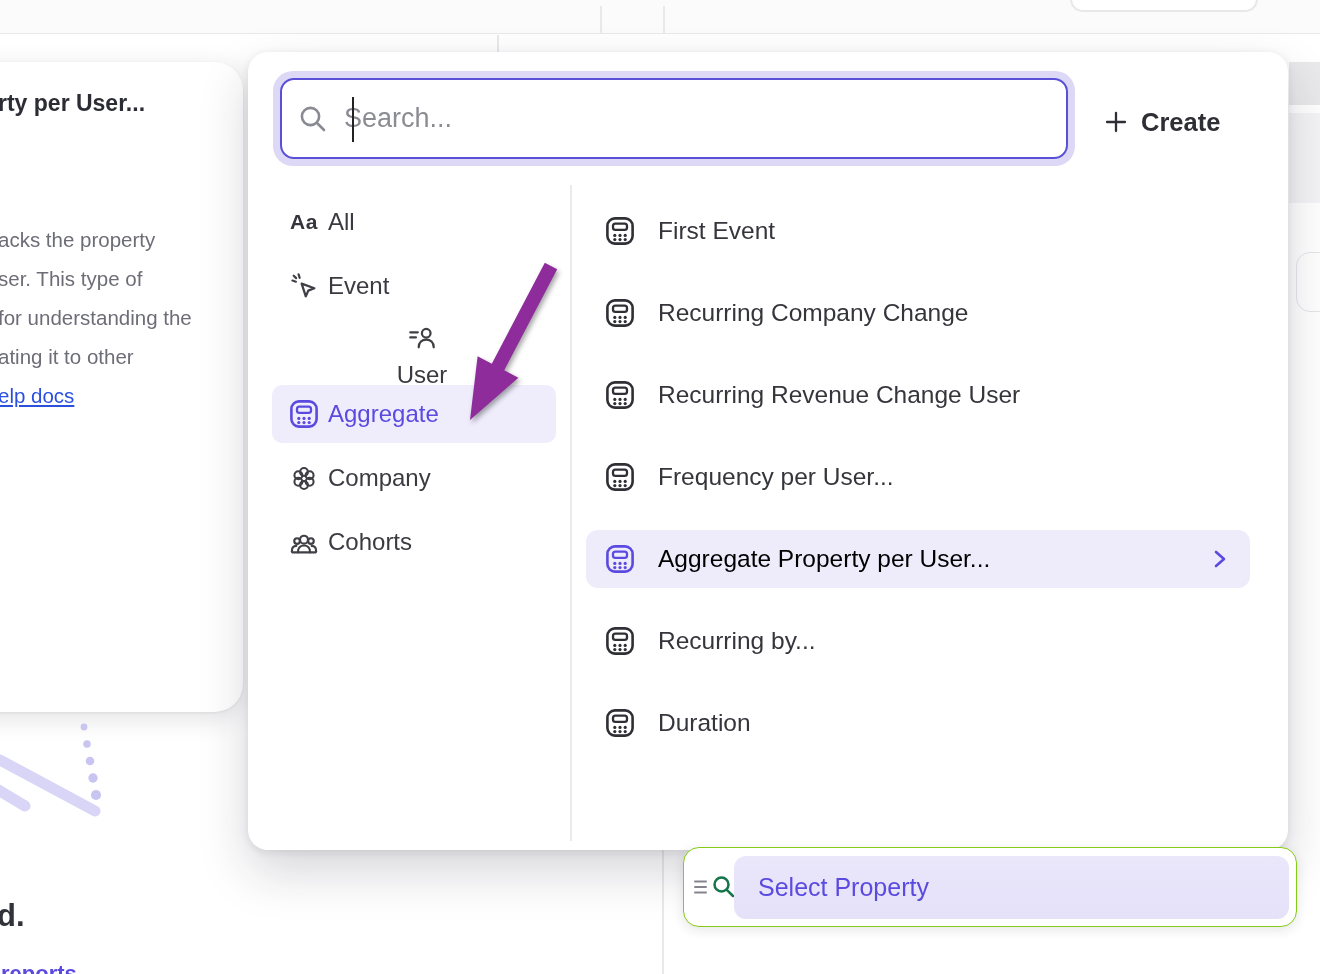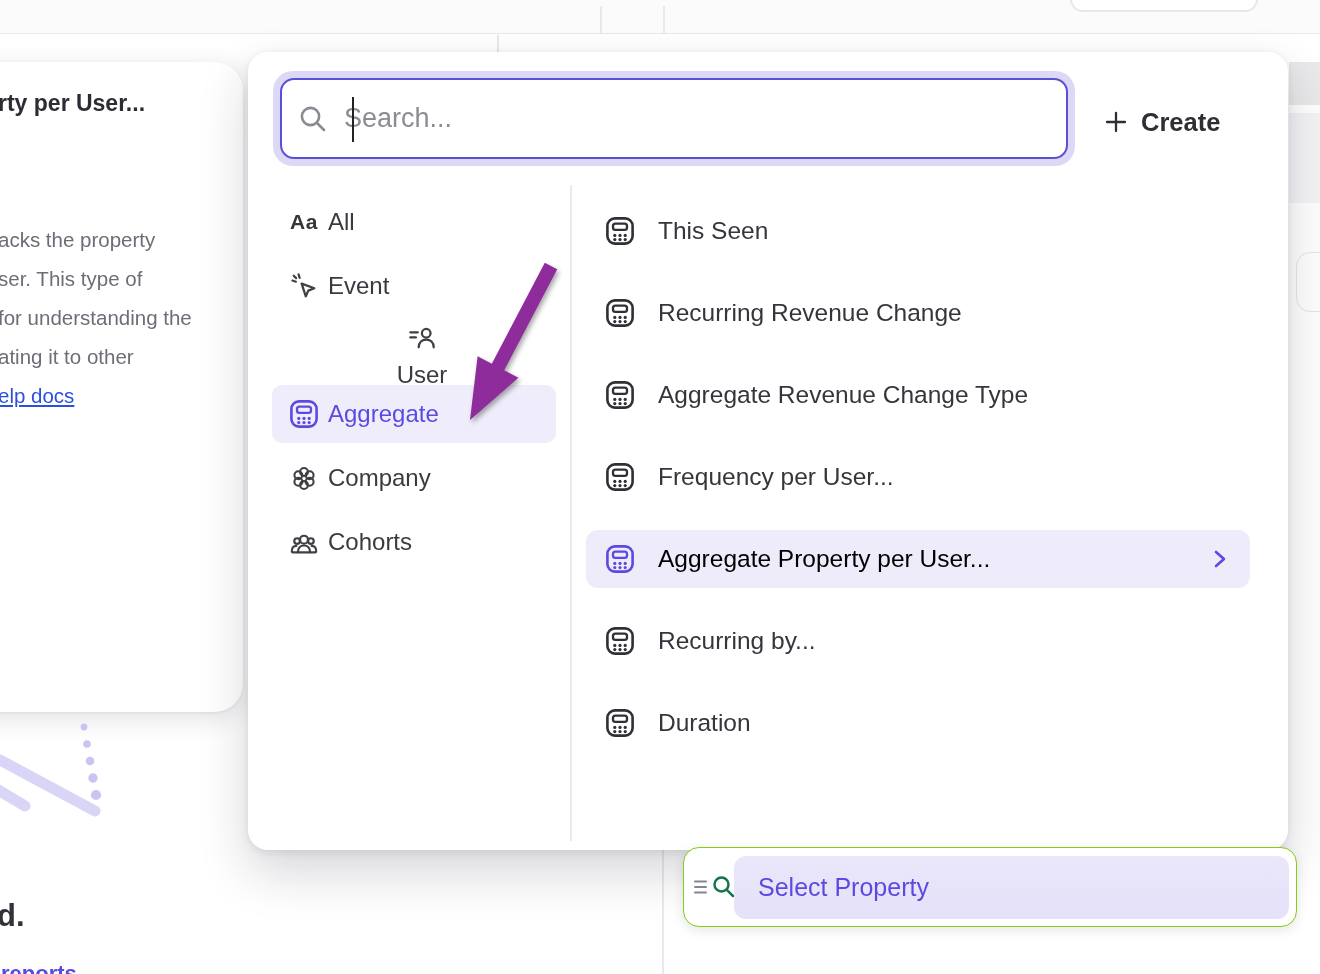--- a/index.html
+++ b/index.html
@@ -223,51 +223,51 @@
           <rect x="3.4" y="3.4" width="25.2" height="25.2" rx="7.5" fill="none" stroke="currentColor" stroke-width="2.6"></rect>
           <rect x="9" y="8.6" width="14" height="6.2" rx="2.4" fill="none" stroke="currentColor" stroke-width="2.3"></rect>
           <circle cx="10.8" cy="20.4" r="1.6" fill="currentColor"></circle>
           <circle cx="16" cy="20.4" r="1.6" fill="currentColor"></circle>
           <circle cx="21.2" cy="20.4" r="1.6" fill="currentColor"></circle>
           <circle cx="10.8" cy="24.6" r="1.6" fill="currentColor"></circle>
           <circle cx="16" cy="24.6" r="1.6" fill="currentColor"></circle>
           <circle cx="21.2" cy="24.6" r="1.6" fill="currentColor"></circle>
         </svg>
     </span>
-    <span class="list-label">This Seen</span>
+    <span class="list-label">First Event</span>
   </div>
   <div class="list-row" style="top:232px;">
     <span class="icon32">
       <svg width="32" height="32" viewBox="0 0 32 32">
           <rect x="3.4" y="3.4" width="25.2" height="25.2" rx="7.5" fill="none" stroke="currentColor" stroke-width="2.6"></rect>
           <rect x="9" y="8.6" width="14" height="6.2" rx="2.4" fill="none" stroke="currentColor" stroke-width="2.3"></rect>
           <circle cx="10.8" cy="20.4" r="1.6" fill="currentColor"></circle>
           <circle cx="16" cy="20.4" r="1.6" fill="currentColor"></circle>
           <circle cx="21.2" cy="20.4" r="1.6" fill="currentColor"></circle>
           <circle cx="10.8" cy="24.6" r="1.6" fill="currentColor"></circle>
           <circle cx="16" cy="24.6" r="1.6" fill="currentColor"></circle>
           <circle cx="21.2" cy="24.6" r="1.6" fill="currentColor"></circle>
         </svg>
     </span>
-    <span class="list-label">Recurring Revenue Change</span>
+    <span class="list-label">Recurring Company Change</span>
   </div>
   <div class="list-row" style="top:314px;">
     <span class="icon32">
       <svg width="32" height="32" viewBox="0 0 32 32">
           <rect x="3.4" y="3.4" width="25.2" height="25.2" rx="7.5" fill="none" stroke="currentColor" stroke-width="2.6"></rect>
           <rect x="9" y="8.6" width="14" height="6.2" rx="2.4" fill="none" stroke="currentColor" stroke-width="2.3"></rect>
           <circle cx="10.8" cy="20.4" r="1.6" fill="currentColor"></circle>
           <circle cx="16" cy="20.4" r="1.6" fill="currentColor"></circle>
           <circle cx="21.2" cy="20.4" r="1.6" fill="currentColor"></circle>
           <circle cx="10.8" cy="24.6" r="1.6" fill="currentColor"></circle>
           <circle cx="16" cy="24.6" r="1.6" fill="currentColor"></circle>
           <circle cx="21.2" cy="24.6" r="1.6" fill="currentColor"></circle>
         </svg>
     </span>
-    <span class="list-label">Aggregate Revenue Change Type</span>
+    <span class="list-label">Recurring Revenue Change User</span>
   </div>
   <div class="list-row" style="top:396px;">
     <span class="icon32">
       <svg width="32" height="32" viewBox="0 0 32 32">
           <rect x="3.4" y="3.4" width="25.2" height="25.2" rx="7.5" fill="none" stroke="currentColor" stroke-width="2.6"></rect>
           <rect x="9" y="8.6" width="14" height="6.2" rx="2.4" fill="none" stroke="currentColor" stroke-width="2.3"></rect>
           <circle cx="10.8" cy="20.4" r="1.6" fill="currentColor"></circle>
           <circle cx="16" cy="20.4" r="1.6" fill="currentColor"></circle>
           <circle cx="21.2" cy="20.4" r="1.6" fill="currentColor"></circle>
           <circle cx="10.8" cy="24.6" r="1.6" fill="currentColor"></circle>

